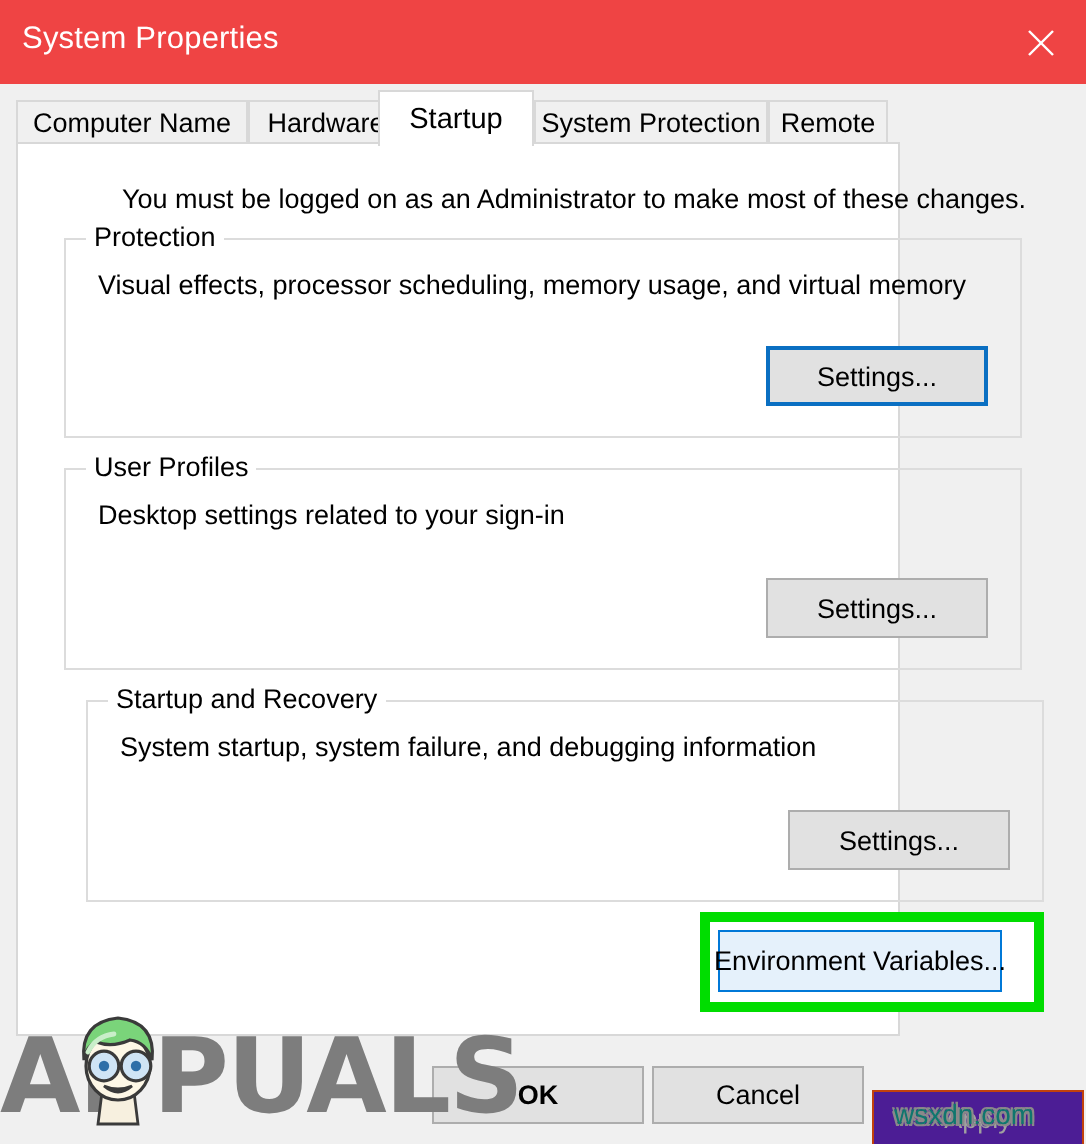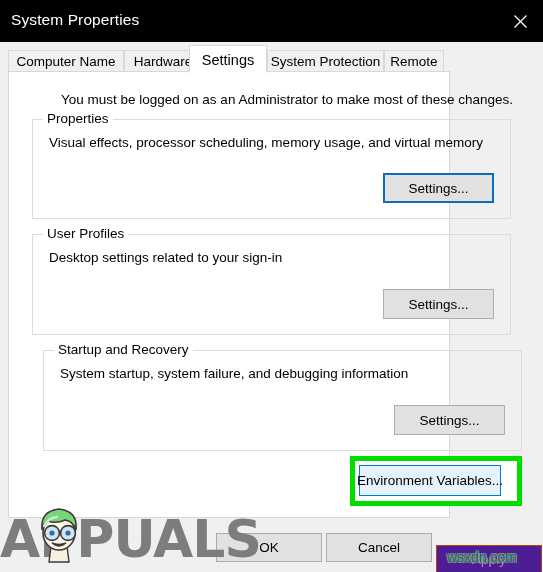--- a/index.html
+++ b/index.html
@@ -25,21 +25,21 @@
     background: #f0f0f0;
     box-sizing: border-box;
   }
 
   
   #titlebar {
     position: absolute;
     left: 0; top: 0;
     width: 543px;
     height: 42px;
-    background: #000000;
+    background: #ef4444;
   }
   #title-text {
     position: absolute;
     left: 11px;
     top: 11px;
     font-size: 15.5px;
     color: #ffffff;
     letter-spacing: 0.1px;
     white-space: nowrap;
   }
@@ -191,21 +191,21 @@
     width: 142px;
     height: 31px;
   }
 
   
   .bottom-btn {
     width: 106px;
     height: 29px;
     top: 533px;
   }
-  #ok-button { left: 216px; }
+  #ok-button { left: 216px; font-weight: bold; }
   #cancel-button { left: 326px; }
   #apply-button { left: 436px; }
 
   
   #appuals-watermark {
     position: absolute;
     left: 0px;
     top: 506px;
     width: 230px;
     height: 66px;
@@ -259,36 +259,36 @@
   </div>
 
   <div id="tabstrip">
     <div class="tab" style="left:8px;width:116px;">
       <span>Computer Name</span>
     </div>
     <div class="tab" style="left:124px;width:78px;">
       <span>Hardware</span>
     </div>
     <div class="tab active" style="left:189px;width:78px;">
-      <span>Settings</span>
+      <span>Startup</span>
     </div>
     <div class="tab" style="left:267px;width:117px;">
       <span>System Protection</span>
     </div>
     <div class="tab" style="left:384px;width:60px;">
       <span>Remote</span>
     </div>
   </div>
 
   <div id="content-panel">
 
     <div id="admin-note">You must be logged on as an Administrator to make most of these changes.</div>
 
     <div class="groupbox" style="top:47px;height:100px;">
-      <div class="group-legend">Properties</div>
+      <div class="group-legend">Protection</div>
       <div class="group-desc">Visual effects, processor scheduling, memory usage, and virtual memory</div>
       <div class="win-button settings-btn focused" style="top:53px;">
         <span>Settings...</span>
       </div>
     </div>
 
     <div class="groupbox" style="top:162px;height:101px;">
       <div class="group-legend">User Profiles</div>
       <div class="group-desc">Desktop settings related to your sign-in</div>
       <div class="win-button settings-btn" style="top:54px;">

